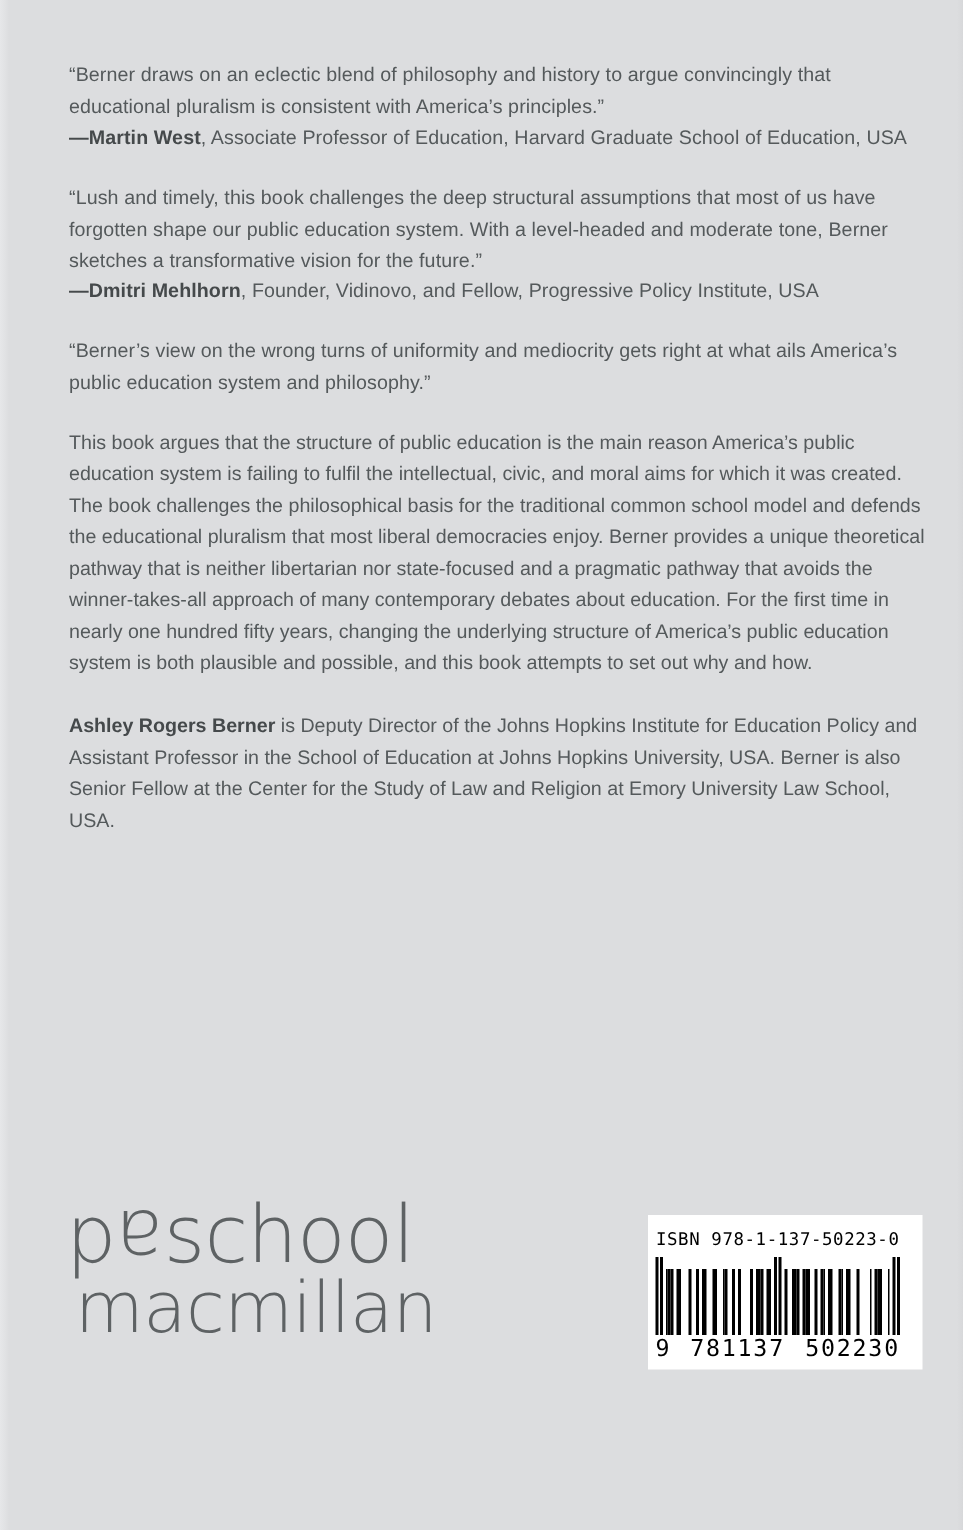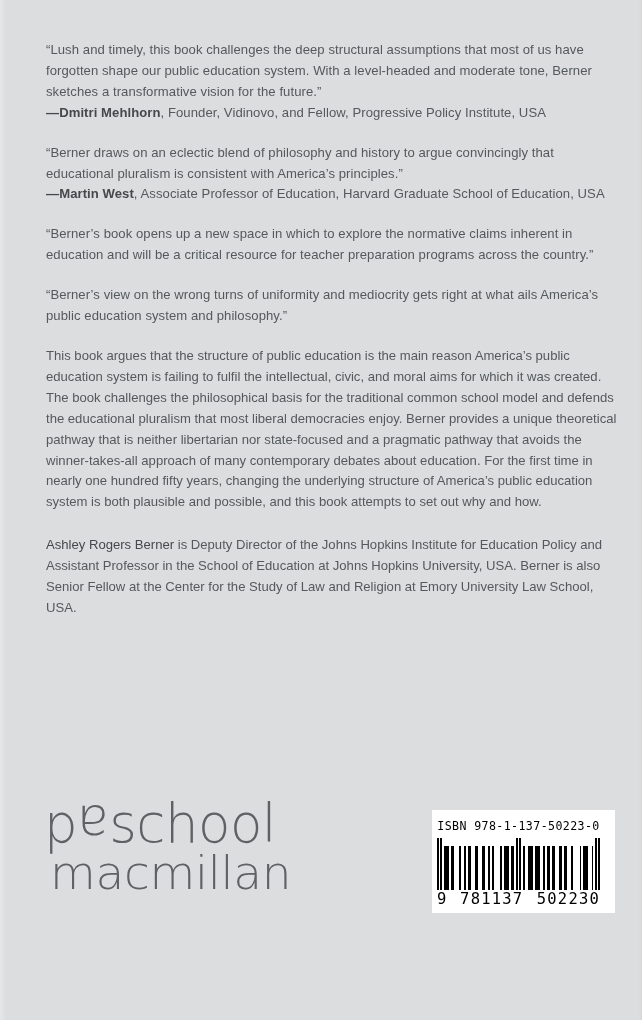--- a/index.html
+++ b/index.html
@@ -64,21 +64,21 @@
     color: #54595b;
     margin: 9px 0 0 0;
   }
 
   .bio {
     font-size: 13.1px;
     line-height: 20.9px;
     color: #54595b;
     margin: 22px 0 0 0;
   }
-  .bio .author-name { font-weight: normal; color: #45494b; }
+  .bio .author-name { font-weight: bold; color: #45494b; }
 
   
   .logo {
     position: absolute;
     left: 44px;
     top: 800px;
     width: 240px;
     color: #5e6264;
     user-select: none;
   }
@@ -186,31 +186,30 @@
 <body>
 
 <div class="cover">
 
   <div class="spine-edge"></div>
   <div class="right-edge"></div>
 
   <div class="content">
 
     <div class="blurb">
+      <span class="quote-text">“Berner draws on an eclectic blend of philosophy and history to argue convincingly that educational pluralism is consistent with America’s principles.”</span>
+      <span class="attrib"><span class="name"><span>—</span><span>Martin West</span></span><span>, Associate Professor of Education, Harvard Graduate School of Education, USA</span></span>
+    </div>
+
+    <div class="blurb">
       <span class="quote-text">“Lush and timely, this book challenges the deep structural assumptions that most of us have forgotten shape our public education system. With a level-headed and moderate tone, Berner sketches a transformative vision for the future.”</span>
       <span class="attrib"><span class="name"><span>—</span><span>Dmitri Mehlhorn</span></span><span>, Founder, Vidinovo, and Fellow, Progressive Policy Institute, USA</span></span>
     </div>
 
     <div class="blurb">
-      <span class="quote-text">“Berner draws on an eclectic blend of philosophy and history to argue convincingly that educational pluralism is consistent with America’s principles.”</span>
-      <span class="attrib"><span class="name"><span>—</span><span>Martin West</span></span><span>, Associate Professor of Education, Harvard Graduate School of Education, USA</span></span>
-    </div>
-
-    <div class="blurb">
-      <span class="quote-text">“Berner’s book opens up a new space in which to explore the normative claims inherent in education and will be a critical resource for teacher preparation programs across the country.”</span>
     </div>
 
     <div class="blurb">
       <span class="quote-text">“Berner’s view on the wrong turns of uniformity and mediocrity gets right at what ails America’s public education system and philosophy.”</span>
     </div>
 
 
     <p class="description">This book argues that the structure of public education is the main reason America’s public education system is failing to fulfil the intellectual, civic, and moral aims for which it was created. The book challenges the philosophical basis for the traditional common school model and defends the educational pluralism that most liberal democracies enjoy. Berner provides a unique theoretical pathway that is neither libertarian nor state-focused and a pragmatic pathway that avoids the winner-takes-all approach of many contemporary debates about education. For the first time in nearly one hundred fifty years, changing the underlying structure of America’s public education system is both plausible and possible, and this book attempts to set out why and how.</p>
 
     <p class="bio"><span class="author-name">Ashley Rogers Berner</span><span> is Deputy Director of the Johns Hopkins Institute for Education Policy and Assistant Professor in the School of Education at Johns Hopkins University, USA. Berner is also Senior Fellow at the Center for the Study of Law and Religion at Emory University Law School, USA.</span></p>

